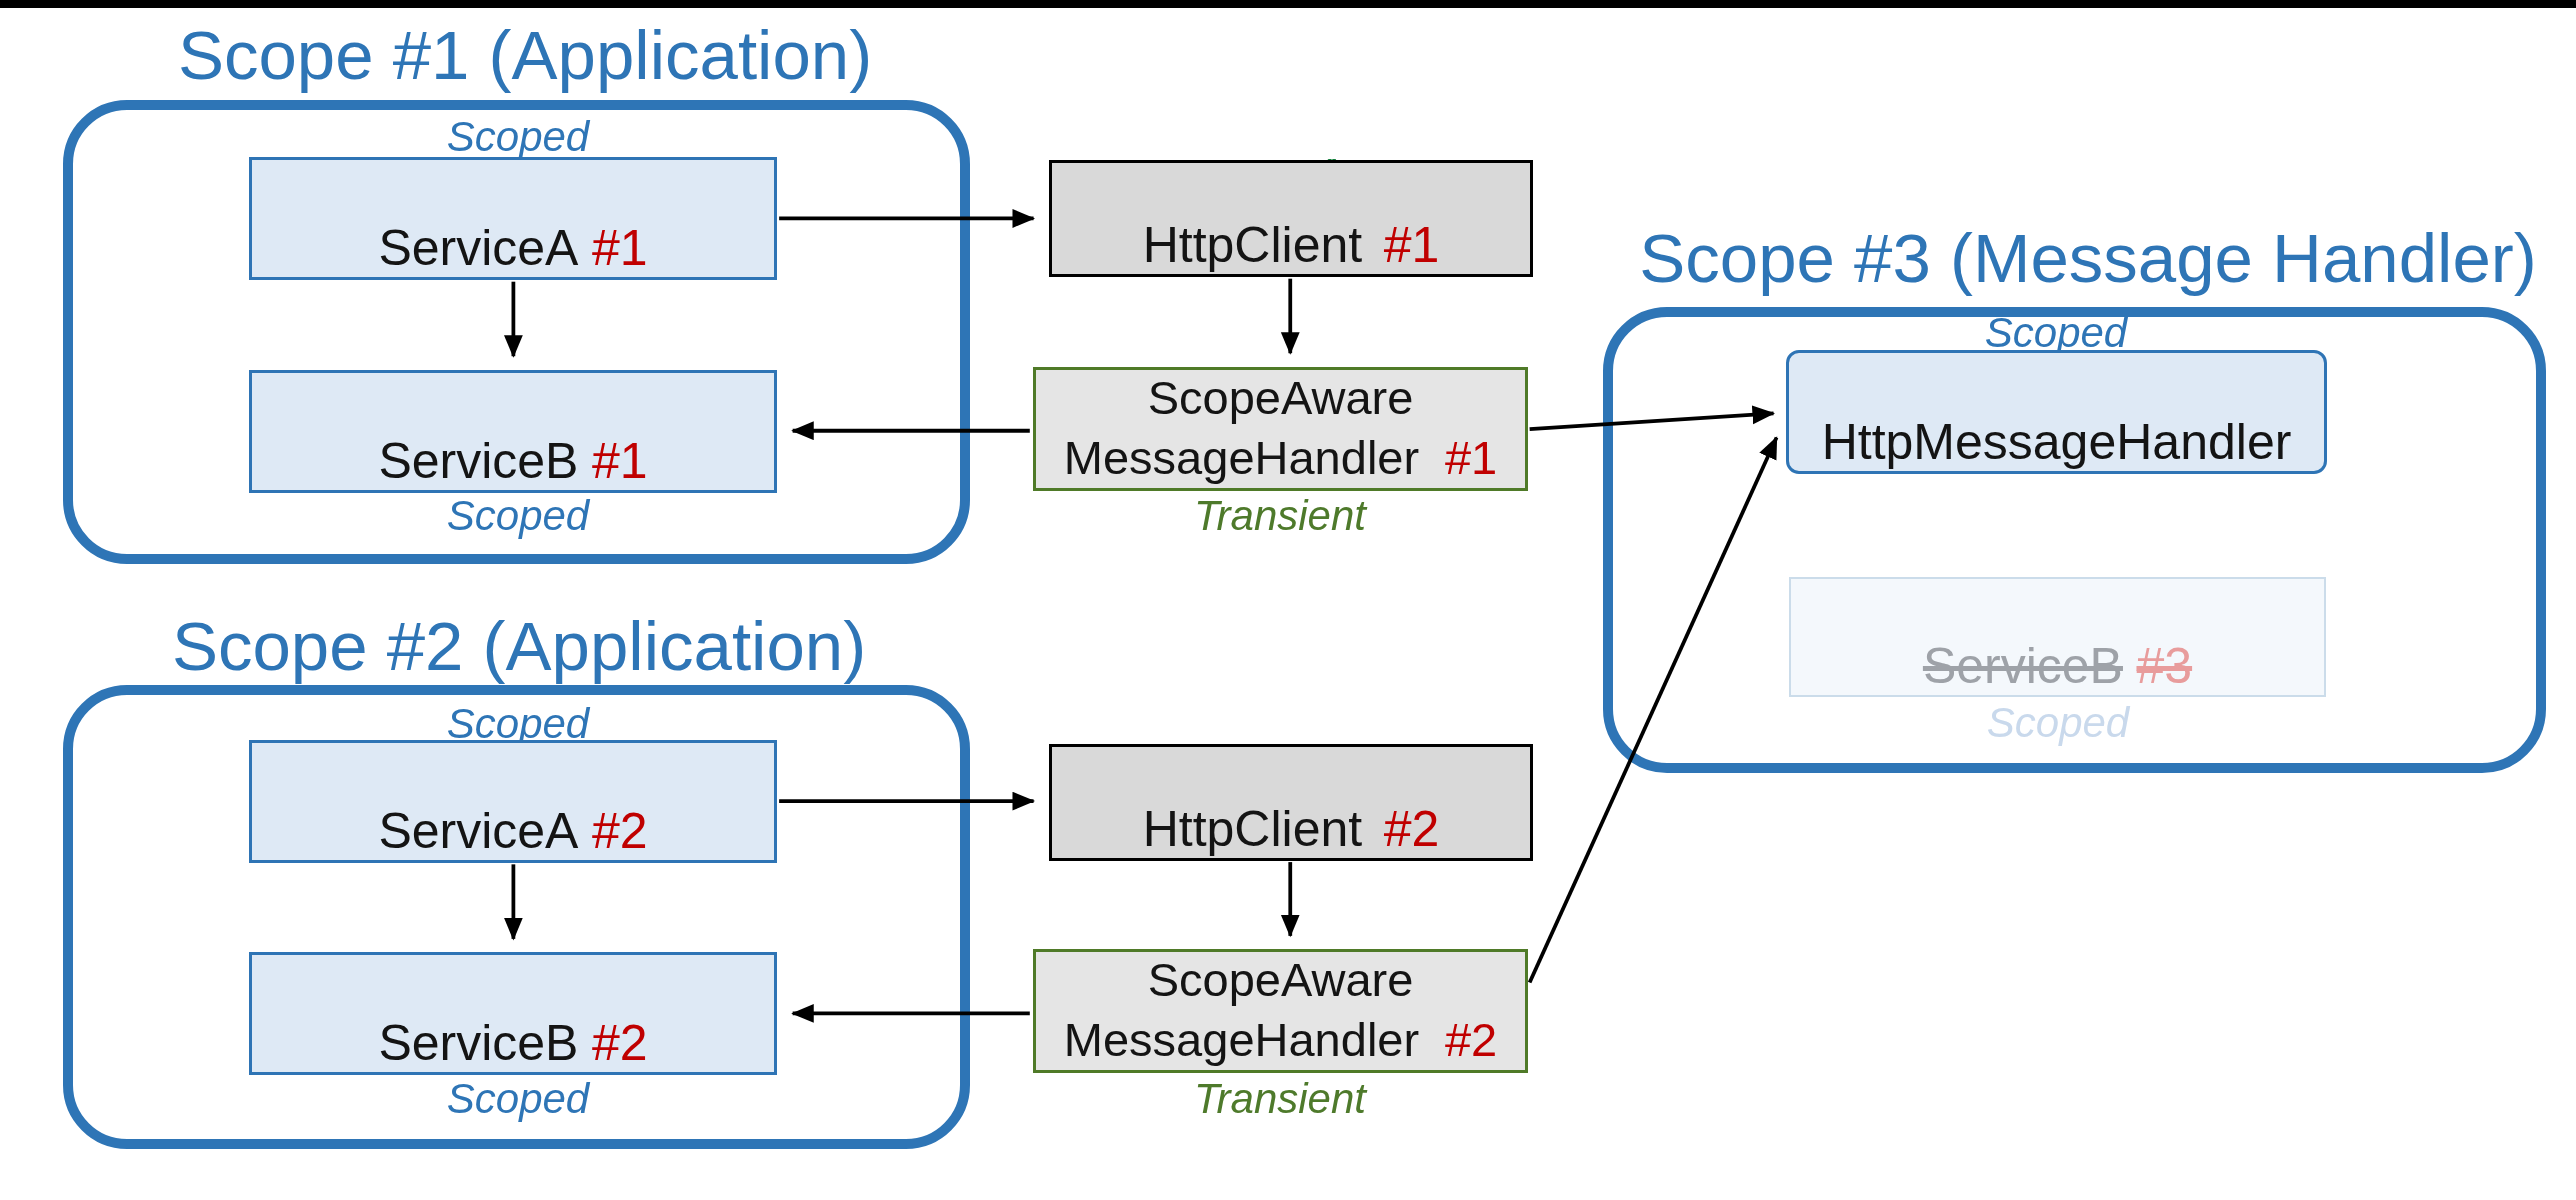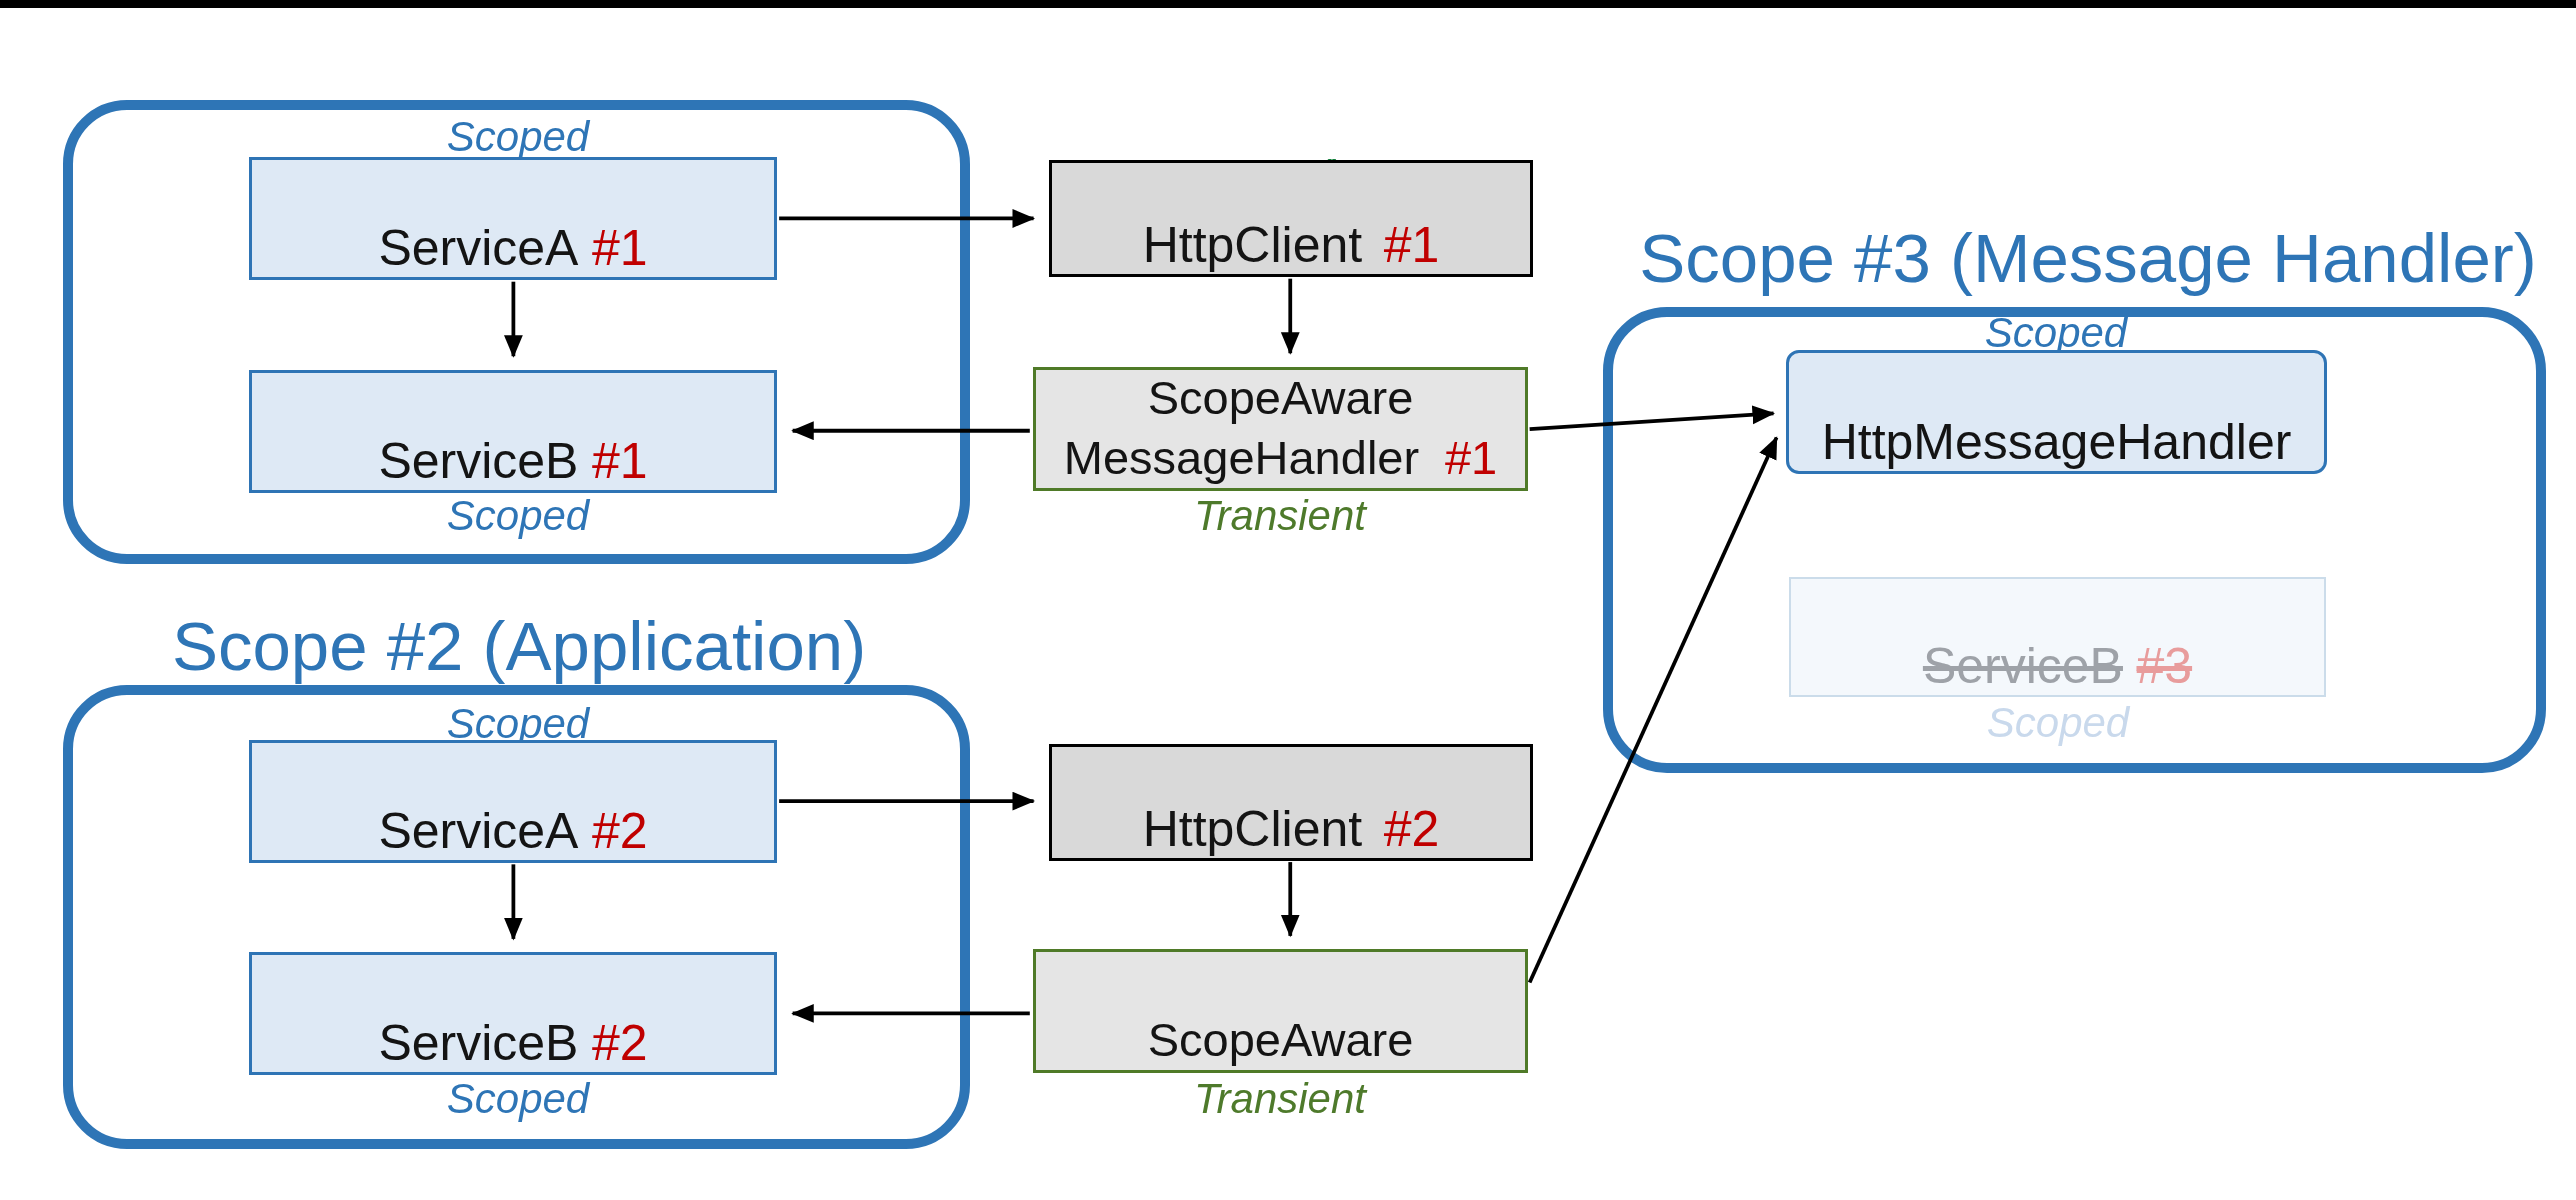--- a/index.html
+++ b/index.html
@@ -35,20 +35,21 @@
   .faded-id{color:#E89C9C;text-decoration:line-through;margin-left:0.27em;}
   .arrows{position:absolute;left:0;top:0;width:2576px;height:1201px;pointer-events:none;}
 </style>
 </head>
 <body>
 
 <div class="canvas">
 
   <div class="topbar"></div>
 
+  <div class="scope-title" style="left:525px;top:19.6px;">Scope #1 (Application)</div>
   <div class="scope-rect" style="left:63px;top:100px;width:887px;height:444px;"></div>
   <div class="annot annot-blue" style="left:518px;top:116px;">Scoped</div>
 
   <div class="node node-blue" style="left:249px;top:157px;width:528px;height:123px;">
     <span>ServiceA</span>
     <span class="id-red">#1</span>
   </div>
 
   <div class="node node-blue" style="left:249px;top:370px;width:528px;height:123px;">
     <span>ServiceB</span>
@@ -110,20 +111,24 @@
   <div class="annot annot-black" style="left:1290px;top:699px;">new()</div>
 
   <div class="node node-gray" style="left:1049px;top:744px;width:484px;height:117px;">
     <span>HttpClient</span>
     <span class="id-red">#2</span>
   </div>
 
   <div class="node node-green" style="left:1033px;top:949px;width:495px;height:124px;">
     <div class="green-lines">
       <div>ScopeAware</div>
+      <div>
+        <span>MessageHandler</span>
+        <span class="id-red">#2</span>
+      </div>
     </div>
   </div>
 
   <div class="annot annot-green" style="left:1280px;top:1078px;">Transient</div>
 
   <svg class="arrows" viewBox="0 0 3422 1595">
     <defs>
       <marker id="ah" markerUnits="strokeWidth" markerWidth="7" markerHeight="6" refX="5.6" refY="2.5" orient="auto">
         <path d="M0,0 L6,2.5 L0,5 z" fill="#000"></path>
       </marker>

